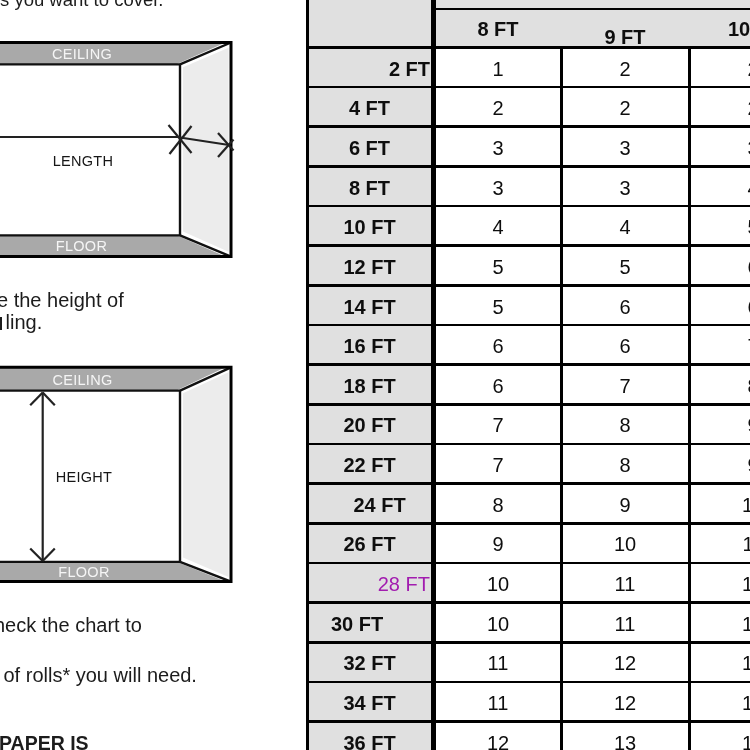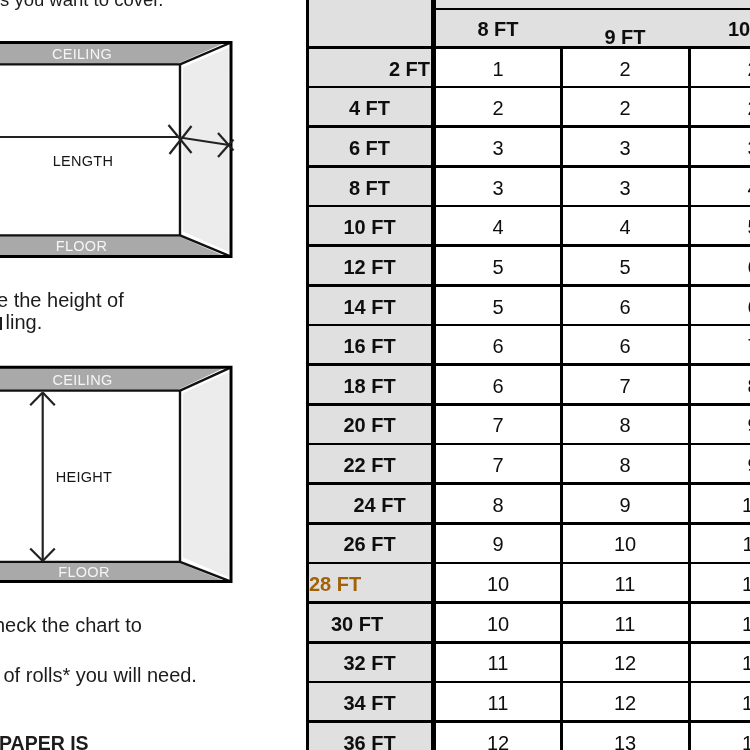--- a/index.html
+++ b/index.html
@@ -181,21 +181,21 @@
     <div class="txt" style="left:575px;top:455.1px;width:100px;text-align:center;font-size:20px;line-height:20px;color:#0e0e0e;">8</div>
     <div class="txt" style="left:703px;top:455.1px;width:100px;text-align:center;font-size:20px;line-height:20px;color:#0e0e0e;">9</div>
   <div class="txt" style="left:309px;top:494.8px;width:141px;text-align:center;font-size:20px;line-height:20px;font-weight:bold;color:#0e0e0e;">24 FT</div>
   <div class="txt" style="left:448px;top:494.8px;width:100px;text-align:center;font-size:20px;line-height:20px;color:#0e0e0e;">8</div>
     <div class="txt" style="left:575px;top:494.8px;width:100px;text-align:center;font-size:20px;line-height:20px;color:#0e0e0e;">9</div>
     <div class="txt" style="left:703px;top:494.8px;width:100px;text-align:center;font-size:20px;line-height:20px;color:#0e0e0e;">10</div>
   <div class="txt" style="left:309px;top:534.4px;width:121px;text-align:center;font-size:20px;line-height:20px;font-weight:bold;color:#0e0e0e;">26 FT</div>
   <div class="txt" style="left:448px;top:534.4px;width:100px;text-align:center;font-size:20px;line-height:20px;color:#0e0e0e;">9</div>
     <div class="txt" style="left:575px;top:534.4px;width:100px;text-align:center;font-size:20px;line-height:20px;color:#0e0e0e;">10</div>
     <div class="txt" style="left:703px;top:534.4px;width:100px;text-align:center;font-size:20px;line-height:20px;color:#0e0e0e;">11</div>
-  <div class="txt" style="left:309px;top:574.1px;width:121px;text-align:left;font-size:20px;line-height:20px;font-weight:bold;color:#a16207;">28 FT</div>
+  <div class="txt" style="left:309px;top:574.1px;width:121px;text-align:right;font-size:20px;line-height:20px;font-weight:normal;color:#a21caf;">28 FT</div>
   <div class="txt" style="left:448px;top:574.1px;width:100px;text-align:center;font-size:20px;line-height:20px;color:#0e0e0e;">10</div>
     <div class="txt" style="left:575px;top:574.1px;width:100px;text-align:center;font-size:20px;line-height:20px;color:#0e0e0e;">11</div>
     <div class="txt" style="left:703px;top:574.1px;width:100px;text-align:center;font-size:20px;line-height:20px;color:#0e0e0e;">12</div>
   <div class="txt" style="left:309px;top:613.7px;width:96px;text-align:center;font-size:20px;line-height:20px;font-weight:bold;color:#0e0e0e;">30 FT</div>
   <div class="txt" style="left:448px;top:613.7px;width:100px;text-align:center;font-size:20px;line-height:20px;color:#0e0e0e;">10</div>
     <div class="txt" style="left:575px;top:613.7px;width:100px;text-align:center;font-size:20px;line-height:20px;color:#0e0e0e;">11</div>
     <div class="txt" style="left:703px;top:613.7px;width:100px;text-align:center;font-size:20px;line-height:20px;color:#0e0e0e;">12</div>
   <div class="txt" style="left:309px;top:653.4px;width:121px;text-align:center;font-size:20px;line-height:20px;font-weight:bold;color:#0e0e0e;">32 FT</div>
   <div class="txt" style="left:448px;top:653.4px;width:100px;text-align:center;font-size:20px;line-height:20px;color:#0e0e0e;">11</div>
     <div class="txt" style="left:575px;top:653.4px;width:100px;text-align:center;font-size:20px;line-height:20px;color:#0e0e0e;">12</div>

